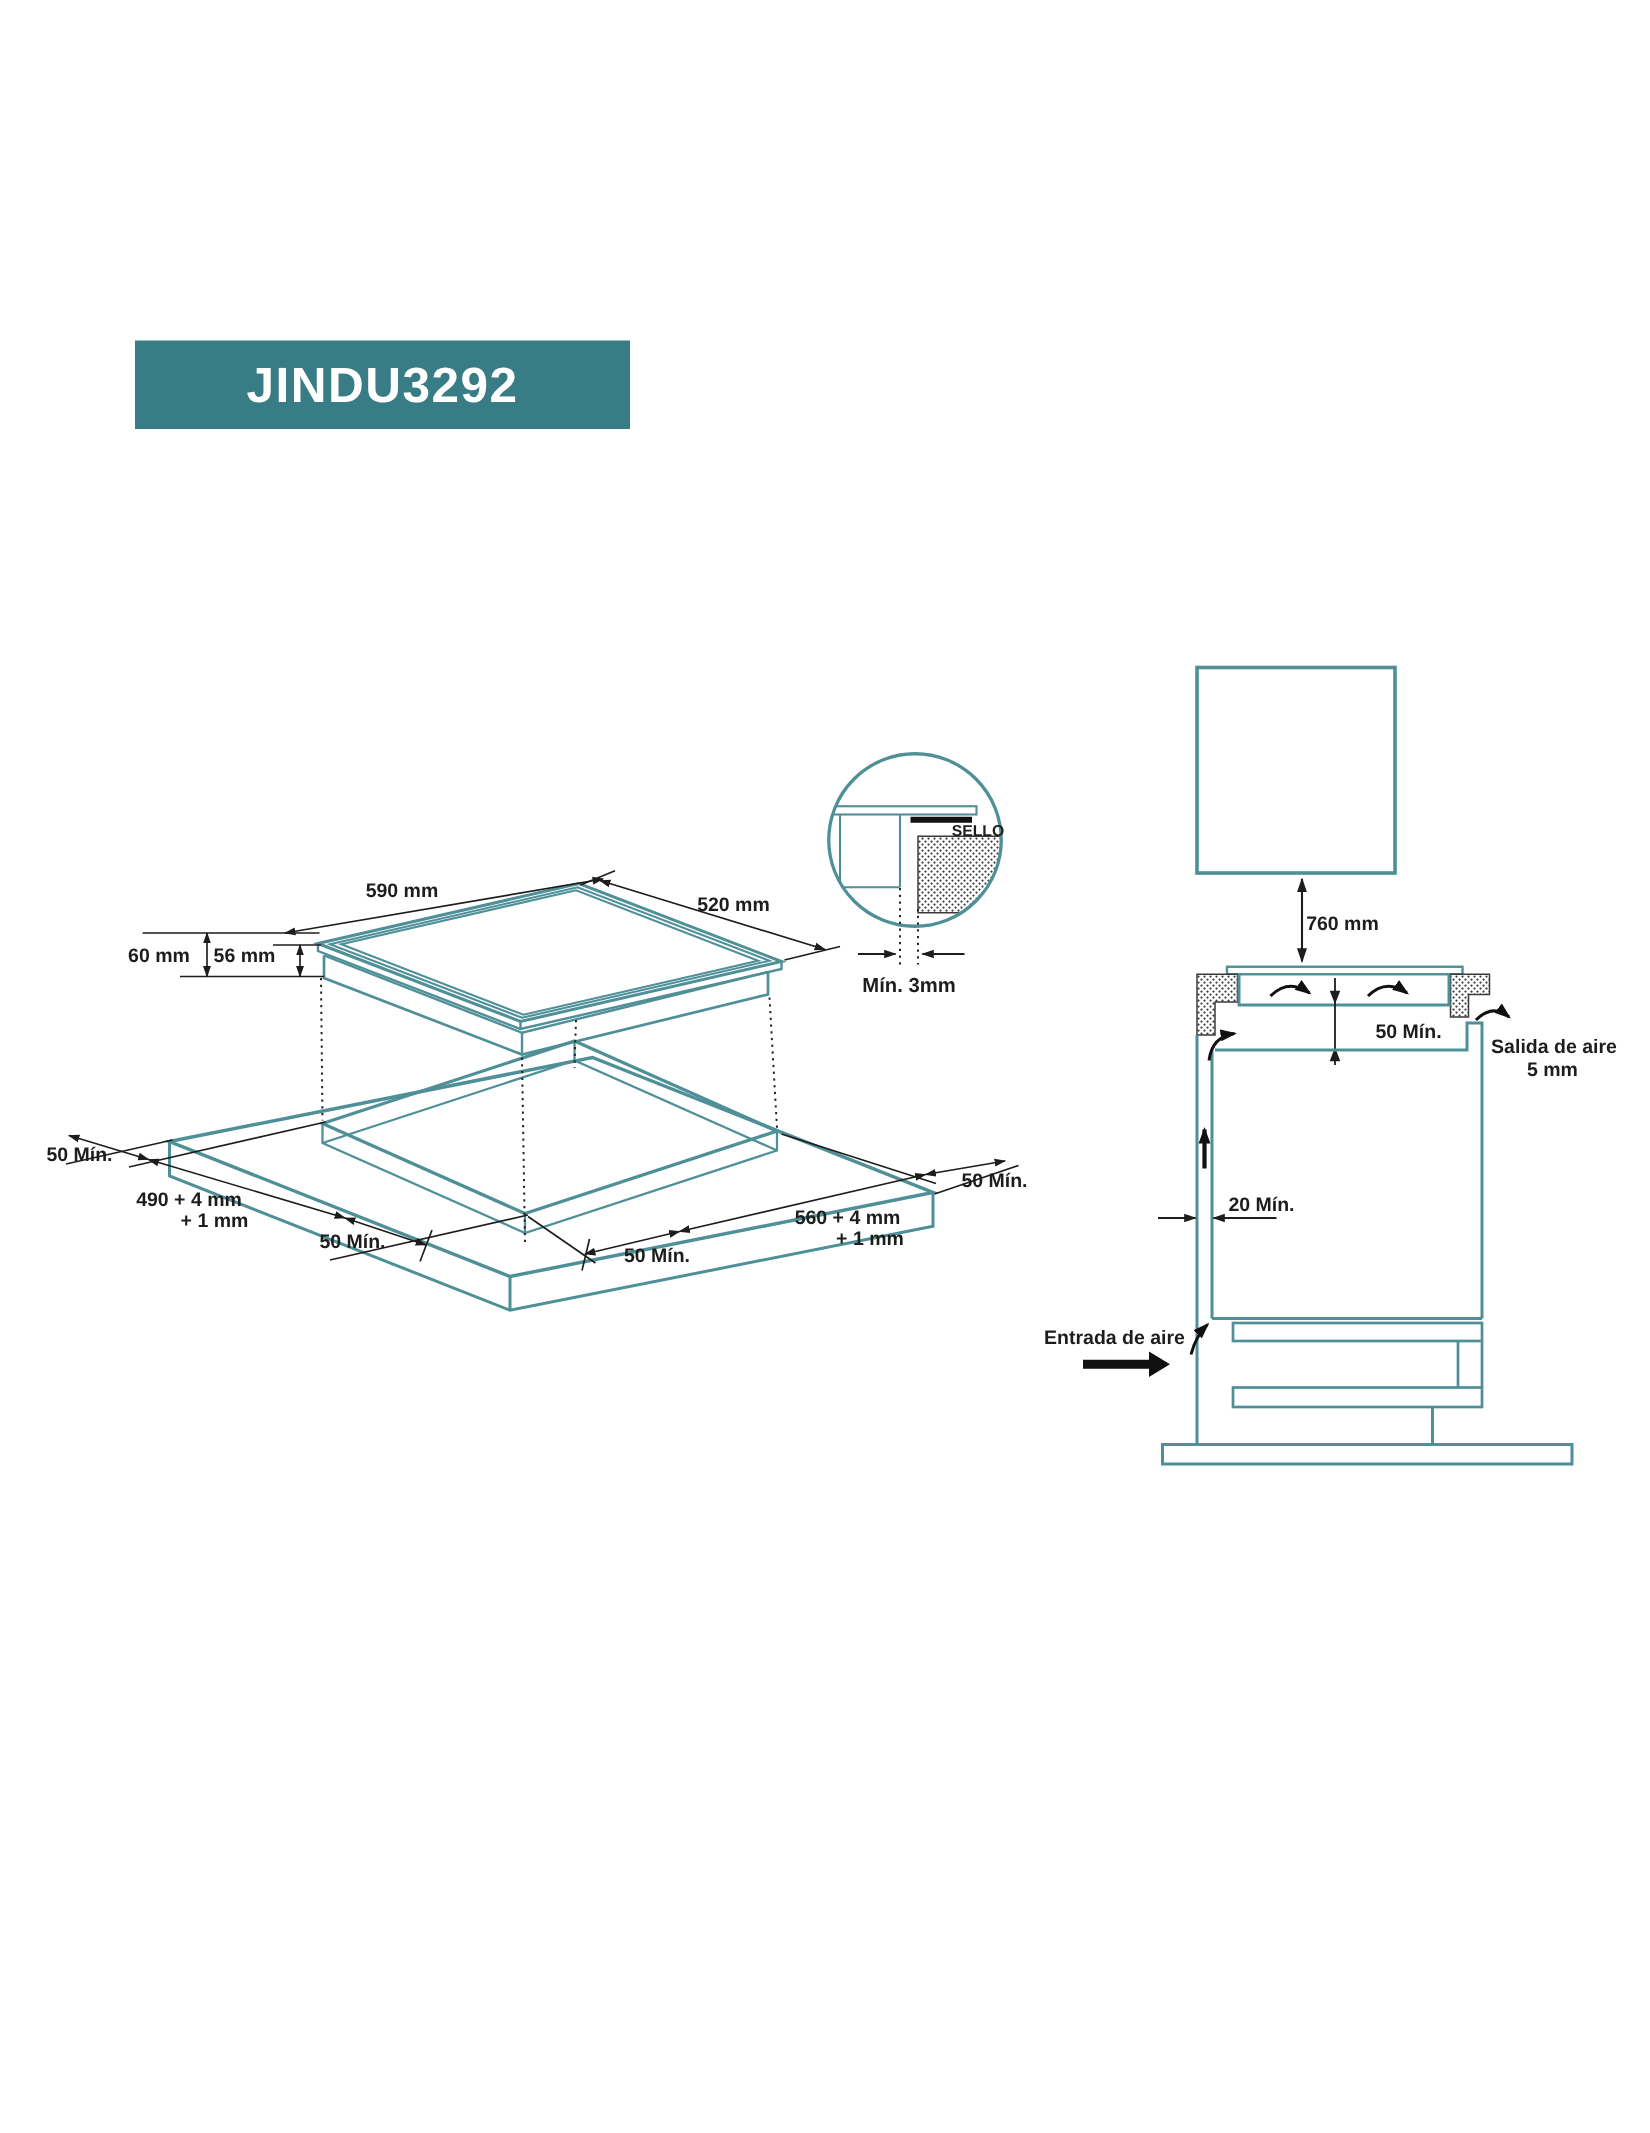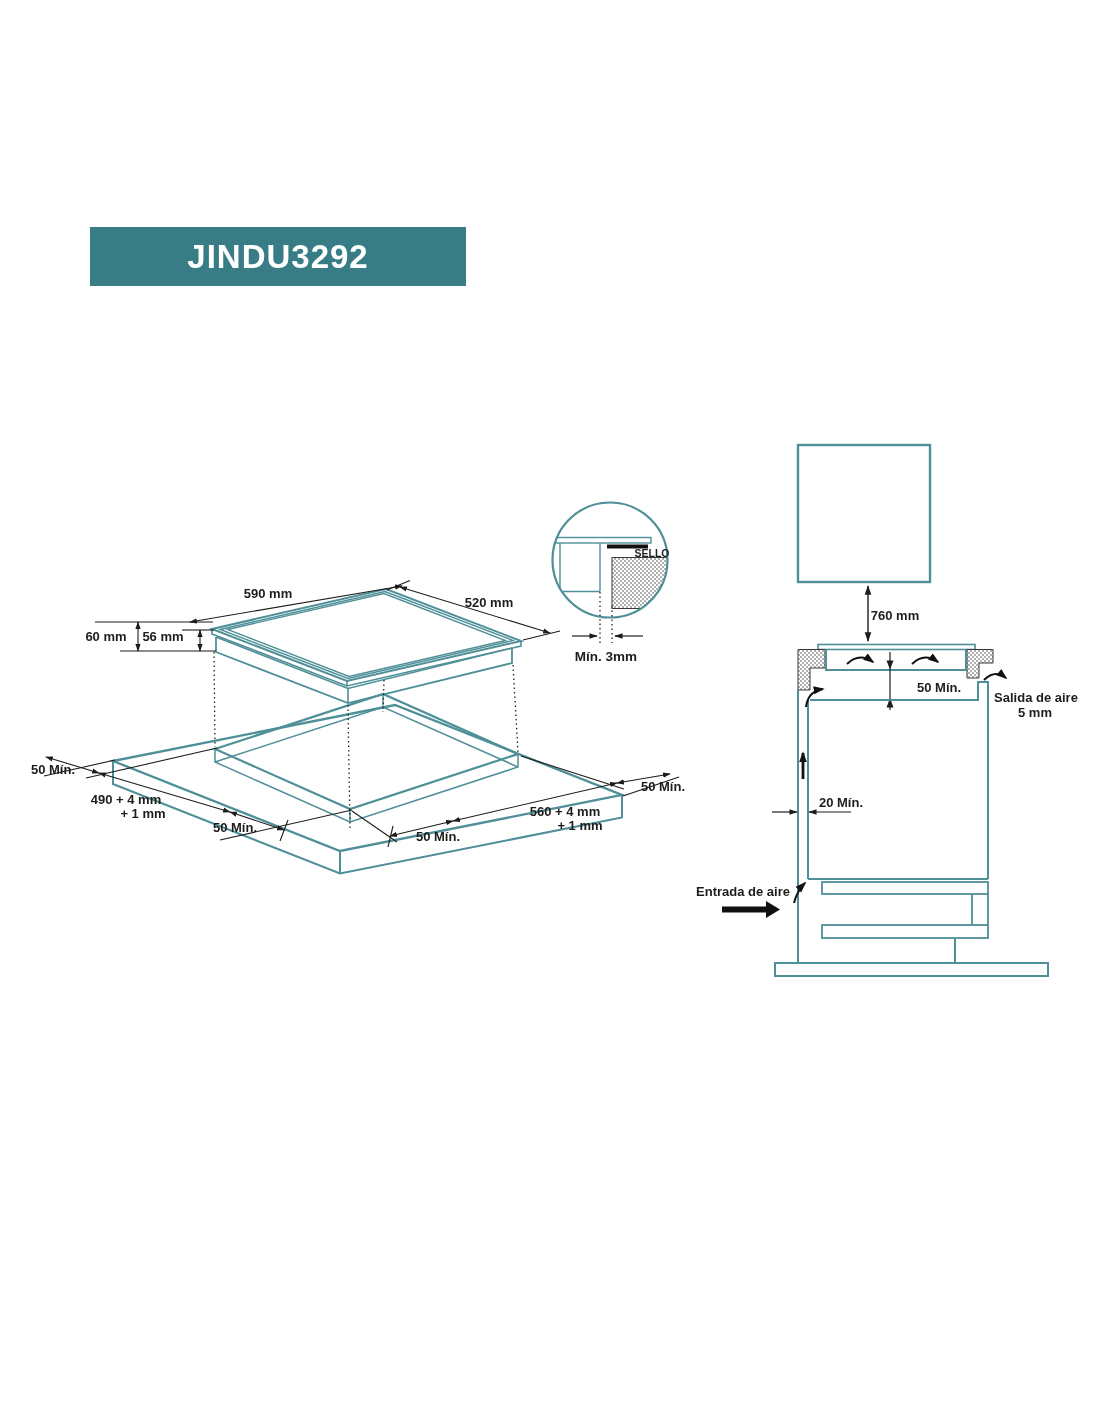--- a/index.html
+++ b/index.html
@@ -1,18 +1,18 @@
 <!DOCTYPE html>
 <html><head>
 <meta charset="utf-8">
 <style>
   html,body{margin:0;padding:0;background:#ffffff;}
   #page{position:relative;width:1100px;height:1422px;background:#ffffff;overflow:hidden;
         font-family:"Liberation Sans", sans-serif;}
-  #model-banner{position:absolute;left:90px;top:227px;width:376px;height:59px;
+  #model-banner{position:absolute;left:90px;top:227px;width:330px;height:59px;
         display:flex;align-items:center;justify-content:center;
         color:#ffffff;font-size:33px;font-weight:700;letter-spacing:1px;}
   svg text{font-family:"Liberation Sans", sans-serif;font-weight:700;fill:#1d1d1b;font-size:13px;}
   svg .sm{font-size:10.5px;}
   svg .md{font-size:13.5px;}
 </style>
 </head>
 <body>
 
 <div id="page">

